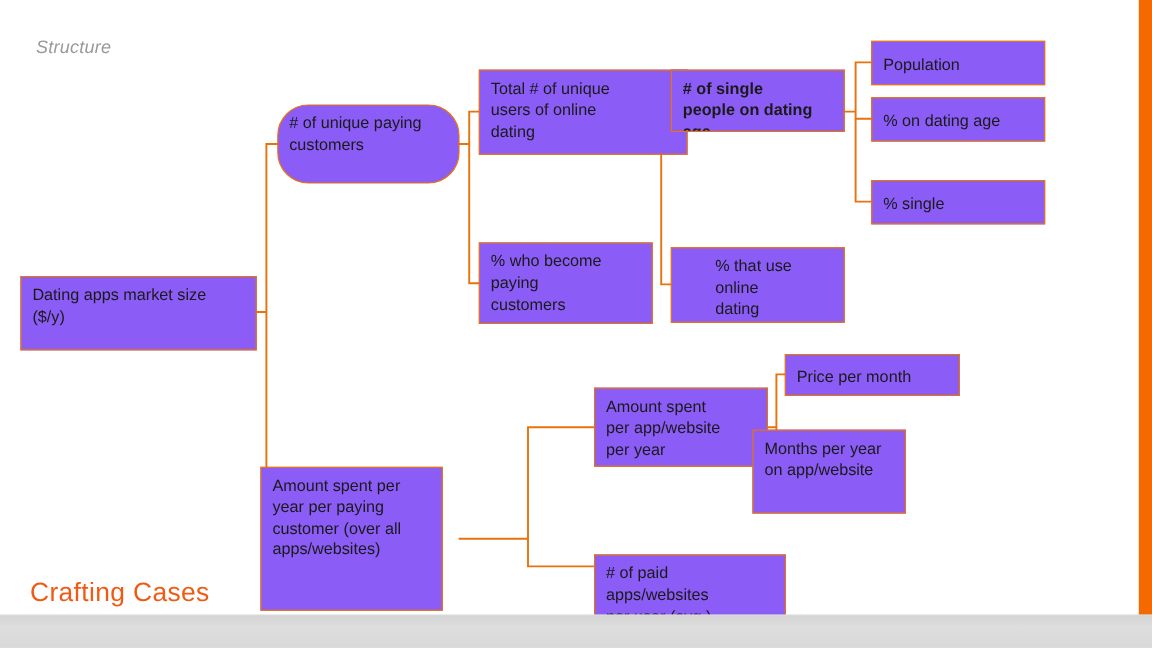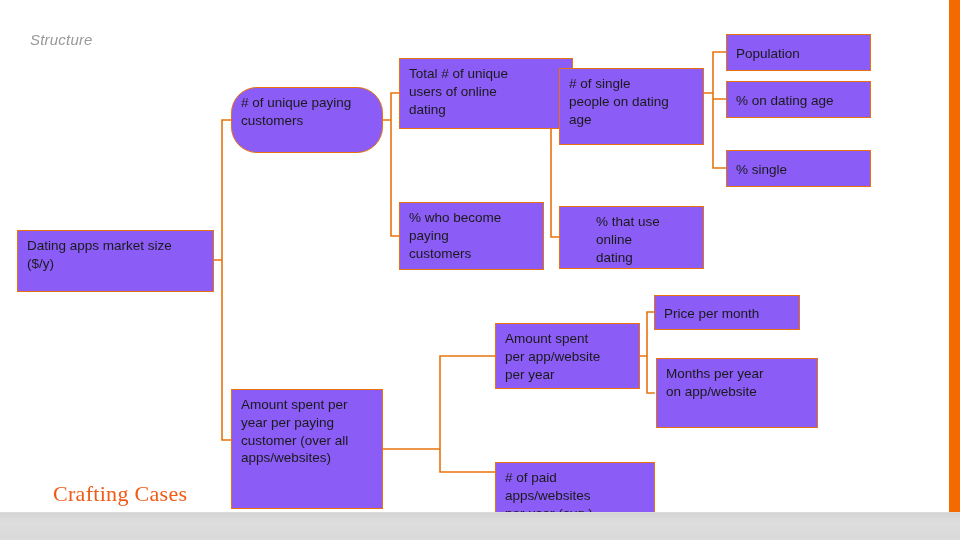--- a/index.html
+++ b/index.html
@@ -48,26 +48,25 @@
     font-size: 15px;
     font-style: italic;
     color: #9a9a9a;
     letter-spacing: 0.2px;
     white-space: nowrap;
   }
   #brand-logo {
     position: absolute;
     left: 25px;
     top: 481px;
-    font-family: Liberation Serif, serif;
+    font-family: Liberation Sans, sans-serif;
     font-size: 22px;
     color: #F05A14;
     white-space: nowrap;
     letter-spacing: 0.3px;
-    margin-left: 28px;
   }
   
   #tree-svg {
     position: absolute;
     left: 0;
     top: 0;
     width: 960px;
     height: 540px;
   }
   .node-box {
@@ -101,46 +100,46 @@
         <path d="M 383 449 L 440 449 M 440 356 L 440 472 M 440 356 L 495 356 M 440 472 L 495 472"></path>
         <path d="M 640 356 L 647 356 M 647 312 L 647 393 M 647 312 L 654 312 M 647 393 L 654 393"></path>
       </g>
   </svg>
 
   <div id="node-layer">
       <div class="node-box" style="left: 17px; top: 230px; width: 197px; height: 62px; border-color: rgb(232, 115, 12);">Dating apps market size
 ($/y)</div>
       <div class="node-box" style="left: 231px; top: 87px; width: 152px; height: 66px; border-color: rgb(232, 115, 12); border-radius: 26px;"># of unique paying
 customers</div>
-      <div class="node-box" style="left: 231px; top: 389px; width: 152px; height: 120px; border-color: rgb(232, 115, 12);">Amount spent per
+      <div class="node-box" style="left: 217px; top: 389px; width: 152px; height: 120px; border-color: rgb(232, 115, 12);">Amount spent per
 year per paying
 customer (over all
 apps/websites)</div>
       <div class="node-box" style="left: 399px; top: 58px; width: 174px; height: 71px; border-color: rgb(232, 115, 12);">Total # of unique
 users of online
 dating</div>
       <div class="node-box" style="left: 399px; top: 202px; width: 145px; height: 68px; border-color: rgb(232, 115, 12);">% who become
 paying
 customers</div>
-      <div class="node-box" style="left: 559px; top: 68px; width: 145px; height: 77px; border-color: rgb(232, 115, 12);"># of single
+      <div class="node-box" style="left: 559px; top: 58px; width: 145px; height: 52px; border-color: rgb(232, 115, 12); font-weight: bold;"># of single
 people on dating
 age</div>
       <div class="node-box" style="left: 559px; top: 206px; width: 145px; height: 63px; border-color: rgb(232, 115, 12); padding-left: 36px;">% that use online
 dating</div>
       <div class="node-box v-center" style="left: 726px; top: 34px; width: 145px; height: 37px; border-color: rgb(232, 115, 12);">Population</div>
       <div class="node-box v-center" style="left: 726px; top: 81px; width: 145px; height: 37px; border-color: rgb(232, 115, 12);">% on dating age</div>
       <div class="node-box v-center" style="left: 726px; top: 150px; width: 145px; height: 37px; border-color: rgb(232, 115, 12);">% single</div>
       <div class="node-box" style="left: 495px; top: 323px; width: 145px; height: 66px; border-color: rgb(232, 115, 12);">Amount spent
 per app/website
 per year</div>
       <div class="node-box" style="left: 495px; top: 462px; width: 160px; height: 60px; border-color: rgb(232, 115, 12);"># of paid
 apps/websites
 per user (avg.)</div>
       <div class="node-box v-center" style="left: 654px; top: 295px; width: 146px; height: 35px; border-color: rgb(232, 115, 12);">Price per month</div>
-      <div class="node-box" style="left: 656px; top: 358px; width: 162px; height: 70px; border-color: rgb(232, 115, 12);">Months per year
+      <div class="node-box" style="left: 627px; top: 358px; width: 128px; height: 70px; border-color: rgb(232, 115, 12);">Months per year
 on app/website</div>
     </div>
 
   <div id="slide-subtitle">Structure</div>
 
   <div id="brand-logo">Crafting Cases</div>
 
   <div id="accent-bar"></div>
 
   <div id="footer-strip">

